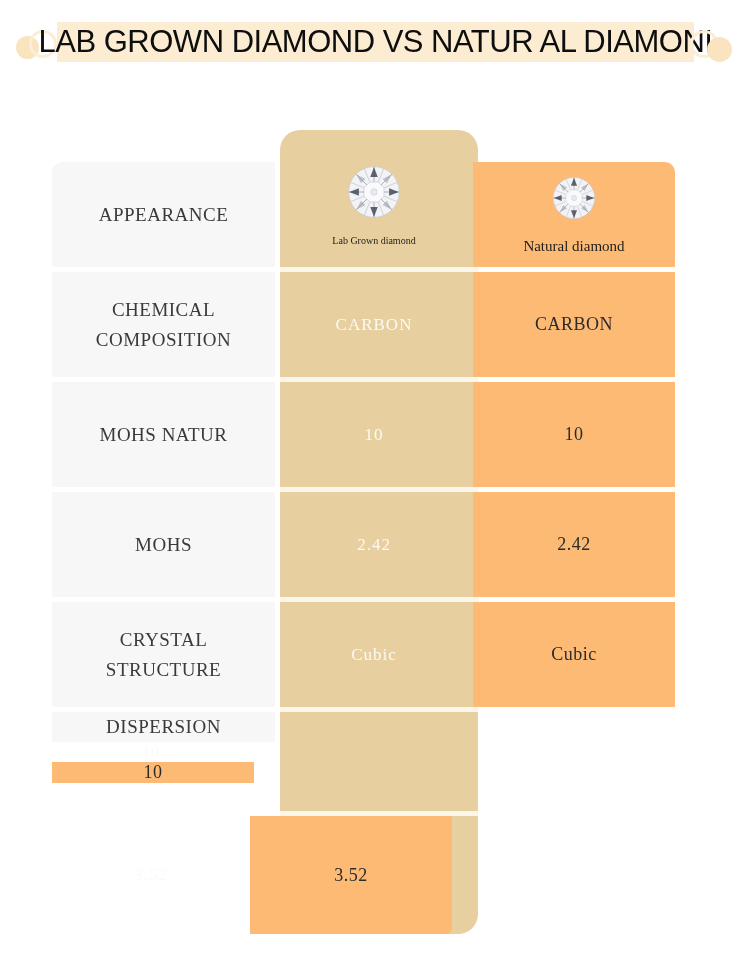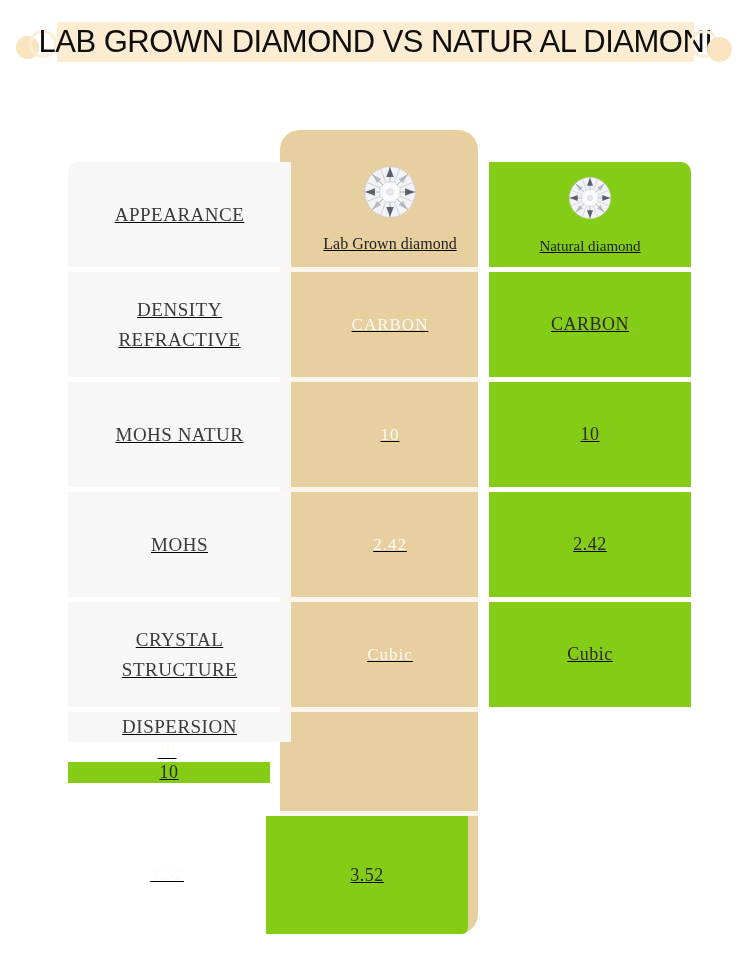--- a/index.html
+++ b/index.html
@@ -24,47 +24,47 @@
   .deco-ring-right { left:690px; top:30px; width:28px; height:28px; border:3px solid #FCEDD5; background:transparent; }
   .deco-fill-right { left:707px; top:37px; width:25px; height:25px; background:#F9E4BF; }
 
   
   .highlight-col {
     position:absolute; left:280px; top:130px; width:198px; height:804px;
     background:#E8CFA0; border-radius:20px; z-index:1;
   }
 
   
-  .table { position:absolute; left:68px; top:162px; width:623px; z-index:2;text-decoration:underline; }
+  .table { position:absolute; left:52px; top:162px; width:623px; z-index:2; }
   .row { display:flex; height:105px; margin-bottom:5px; }
   .row.r6 { height:99px;flex-direction:column; }
   .row.r7 { height:118px; margin-bottom:0; }
   .cell { display:flex; flex-direction:column; align-items:center; justify-content:center; text-align:center; }
   .cell.left  { width:223px; background:#F7F7F8; }
   .cell.mid   { width:198px; background:transparent; }
-  .cell.right { width:202px; background:#84cc16; }
+  .cell.right { width:202px; background:#fdba74; }
   .row.r1 .cell.left  { border-top-left-radius:10px; }
   .row.r1 .cell.right { border-top-right-radius:10px; }
   .row.r7 .cell.left  { border-bottom-left-radius:6px; }
   .row.r7 .cell.right { border-bottom-right-radius:6px; }
 
   .label-line {
     font-size:19px; line-height:30px; color:#3A3A3A; letter-spacing:0.5px;
   }
   .label-line:empty { display:none; }
   .val-mid   { font-size:17px; letter-spacing:1px; color:#FCFAF4; }
   .val-right { font-size:18px; letter-spacing:0.5px; color:#2B2B2B; }
 
   
   .diamond-wrap { display:flex; flex-direction:column; align-items:center; justify-content:flex-start; }
   .cell.mid.appearance   { justify-content:flex-start; padding-top:3px; }
   .cell.right.appearance { justify-content:flex-start; padding-top:14px; }
   .diamond-lab     { width:54px; height:54px; }
   .diamond-natural { width:44px; height:44px; }
-  .caption-lab     { margin-top:16px; font-size:16px; color:#1e1e1e; }
+  .caption-lab     { margin-top:16px; font-size:10px; color:#1e1e1e; }
   .caption-natural { margin-top:18px; font-size:15px; color:#1e1e1e; }
 
   
   .mid-gap {
     position:absolute; left:0; width:623px; height:5px;
     background:rgba(255,255,255,0.8); pointer-events:none;
   }
 </style>
 </head>
 <body>
@@ -166,22 +166,22 @@
           </g>
           <circle cx="50" cy="50" r="6" fill="#E9EAF0" stroke="#B9BEC7" stroke-width="0.8"></circle>
         </svg>
         <div class="caption-natural">Natural diamond</div>
       </div>
     </div>
   </div>
 
   <div class="row">
     <div class="cell left">
-      <div class="label-line">DENSITY</div>
-      <div class="label-line">REFRACTIVE</div>
+      <div class="label-line">CHEMICAL</div>
+      <div class="label-line">COMPOSITION</div>
     </div>
     <div class="cell mid">
       <div class="val-mid">CARBON</div>
     </div>
     <div class="cell right">
       <div class="val-right">CARBON</div>
     </div>
   </div>
 
   <div class="row">

